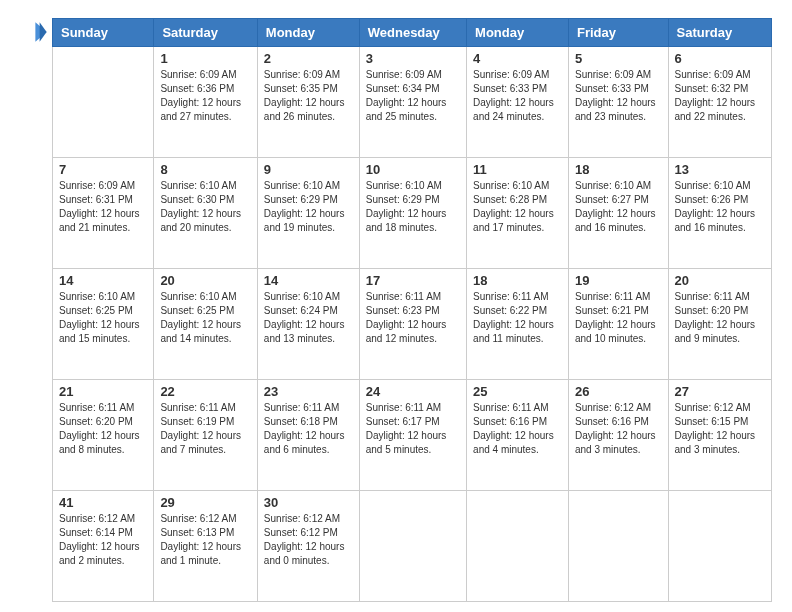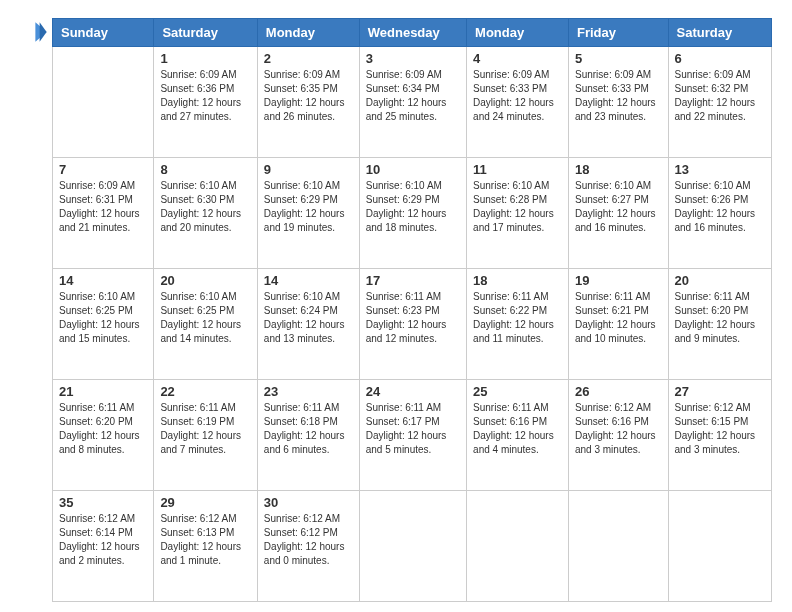--- a/index.html
+++ b/index.html
@@ -239,21 +239,21 @@
             <span class="day-num">26</span>
             <div class="day-info">Sunrise: 6:12 AM<br>Sunset: 6:16 PM<br>Daylight: 12 hours<br>and 3 minutes.</div>
           </td>
           <td>
             <span class="day-num">27</span>
             <div class="day-info">Sunrise: 6:12 AM<br>Sunset: 6:15 PM<br>Daylight: 12 hours<br>and 3 minutes.</div>
           </td>
         </tr>
         <tr>
           <td>
-            <span class="day-num">35</span>
+            <span class="day-num">41</span>
             <div class="day-info">Sunrise: 6:12 AM<br>Sunset: 6:14 PM<br>Daylight: 12 hours<br>and 2 minutes.</div>
           </td>
           <td>
             <span class="day-num">29</span>
             <div class="day-info">Sunrise: 6:12 AM<br>Sunset: 6:13 PM<br>Daylight: 12 hours<br>and 1 minute.</div>
           </td>
           <td>
             <span class="day-num">30</span>
             <div class="day-info">Sunrise: 6:12 AM<br>Sunset: 6:12 PM<br>Daylight: 12 hours<br>and 0 minutes.</div>
           </td>

